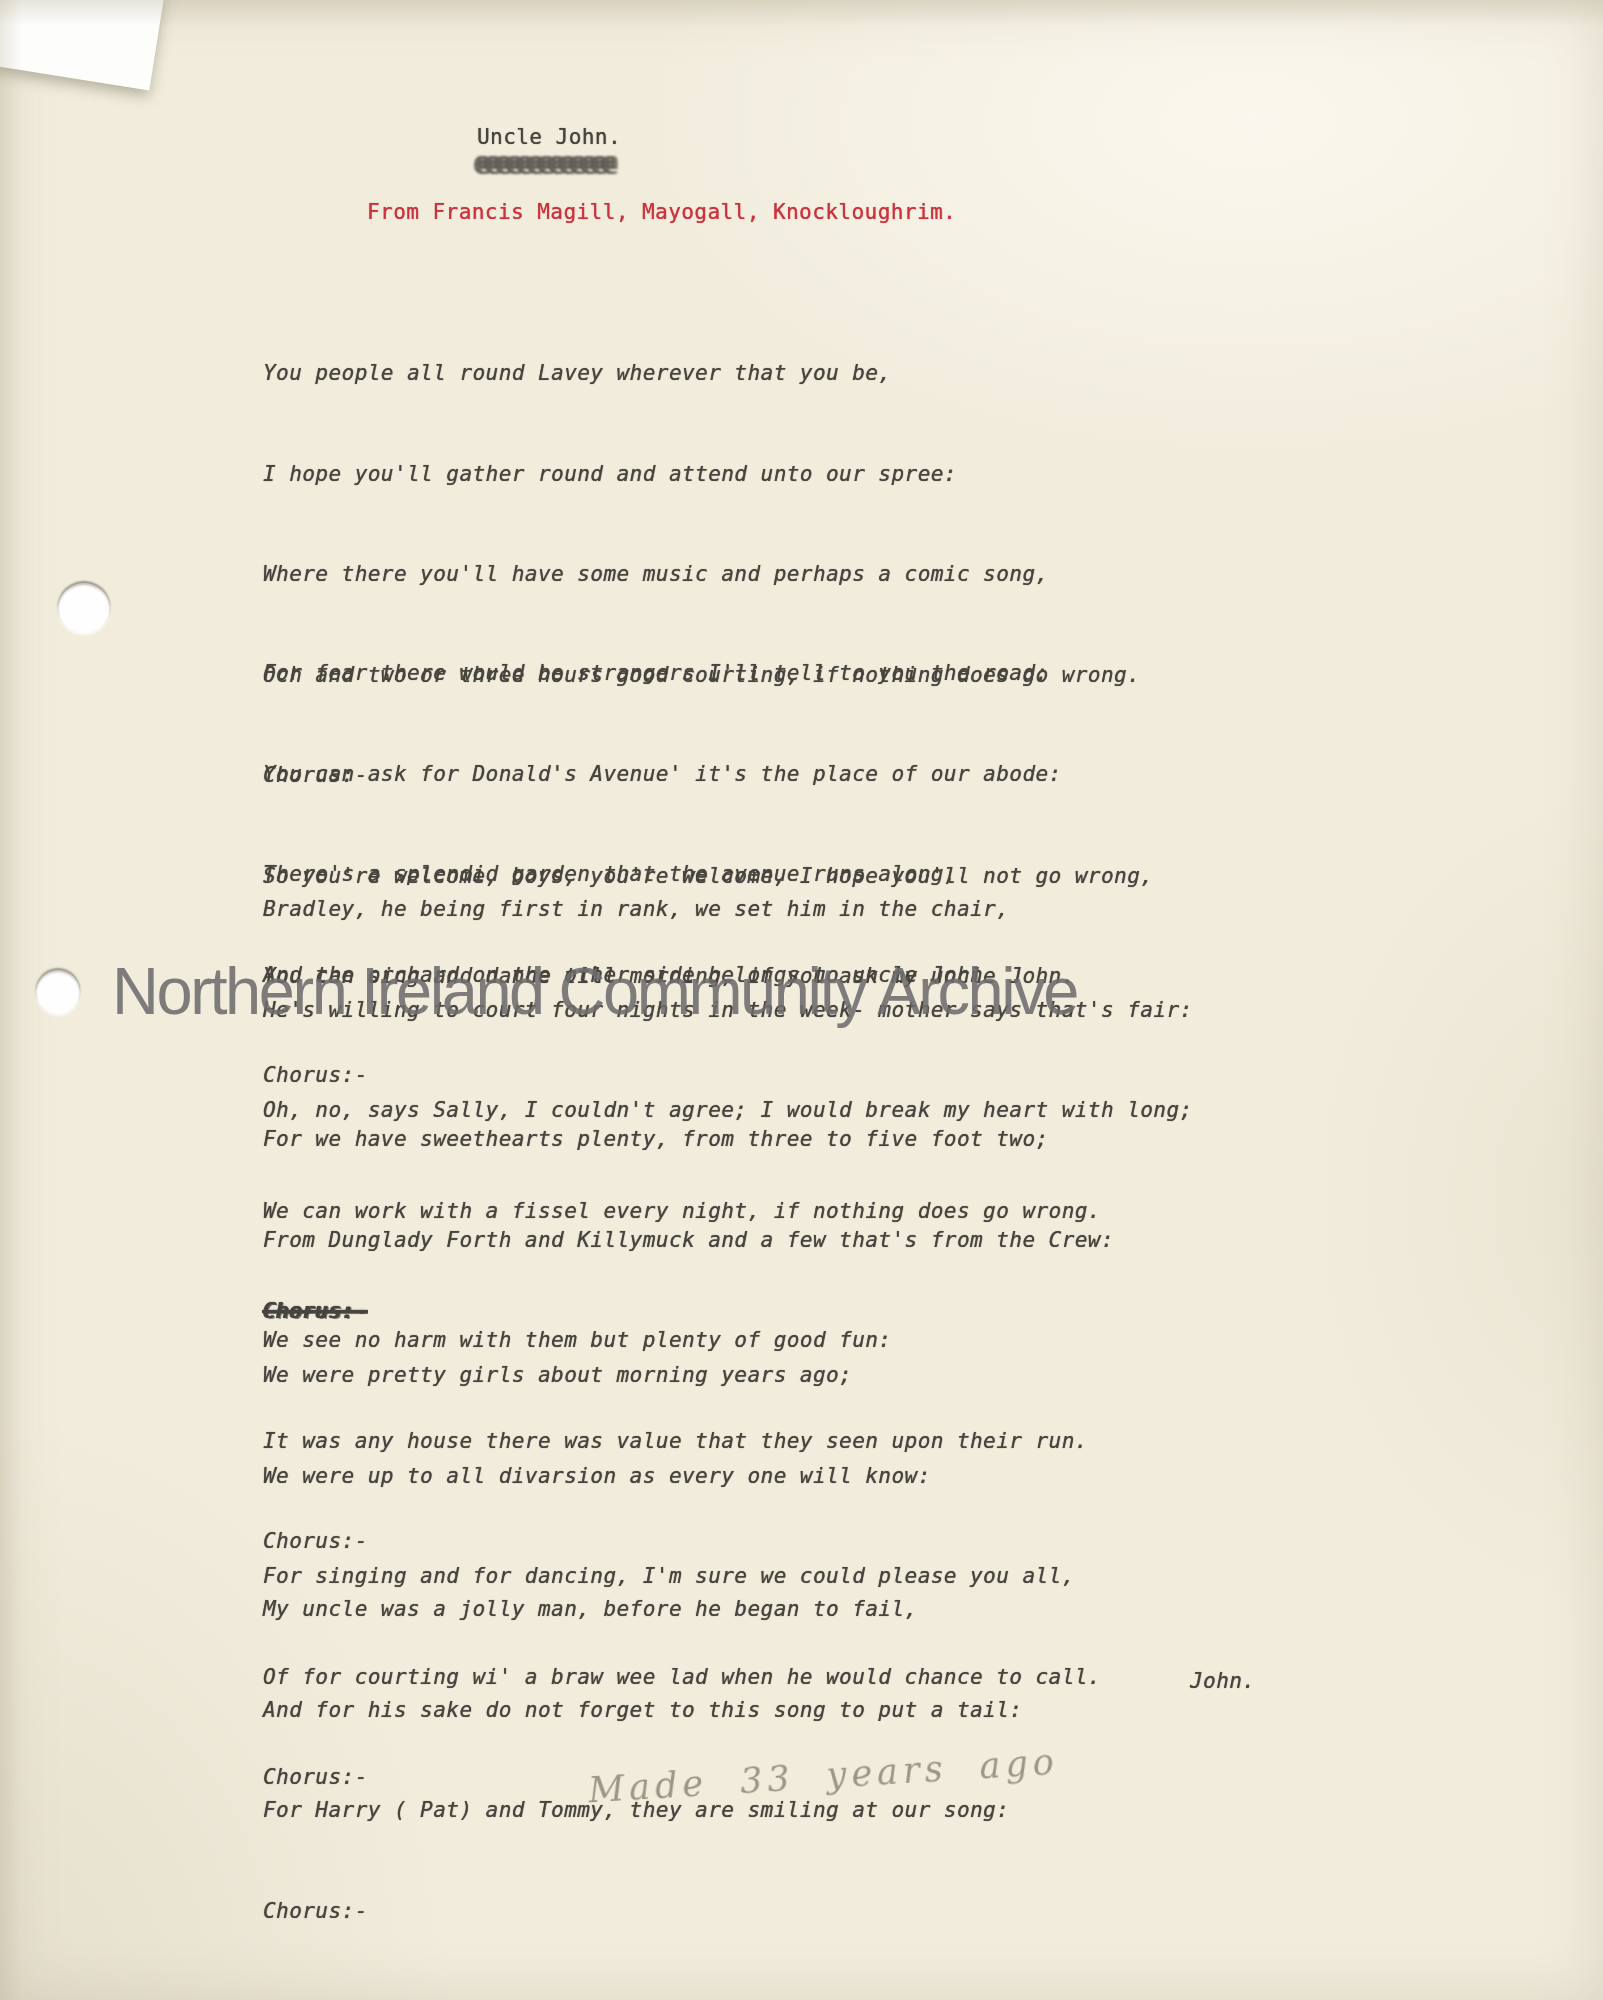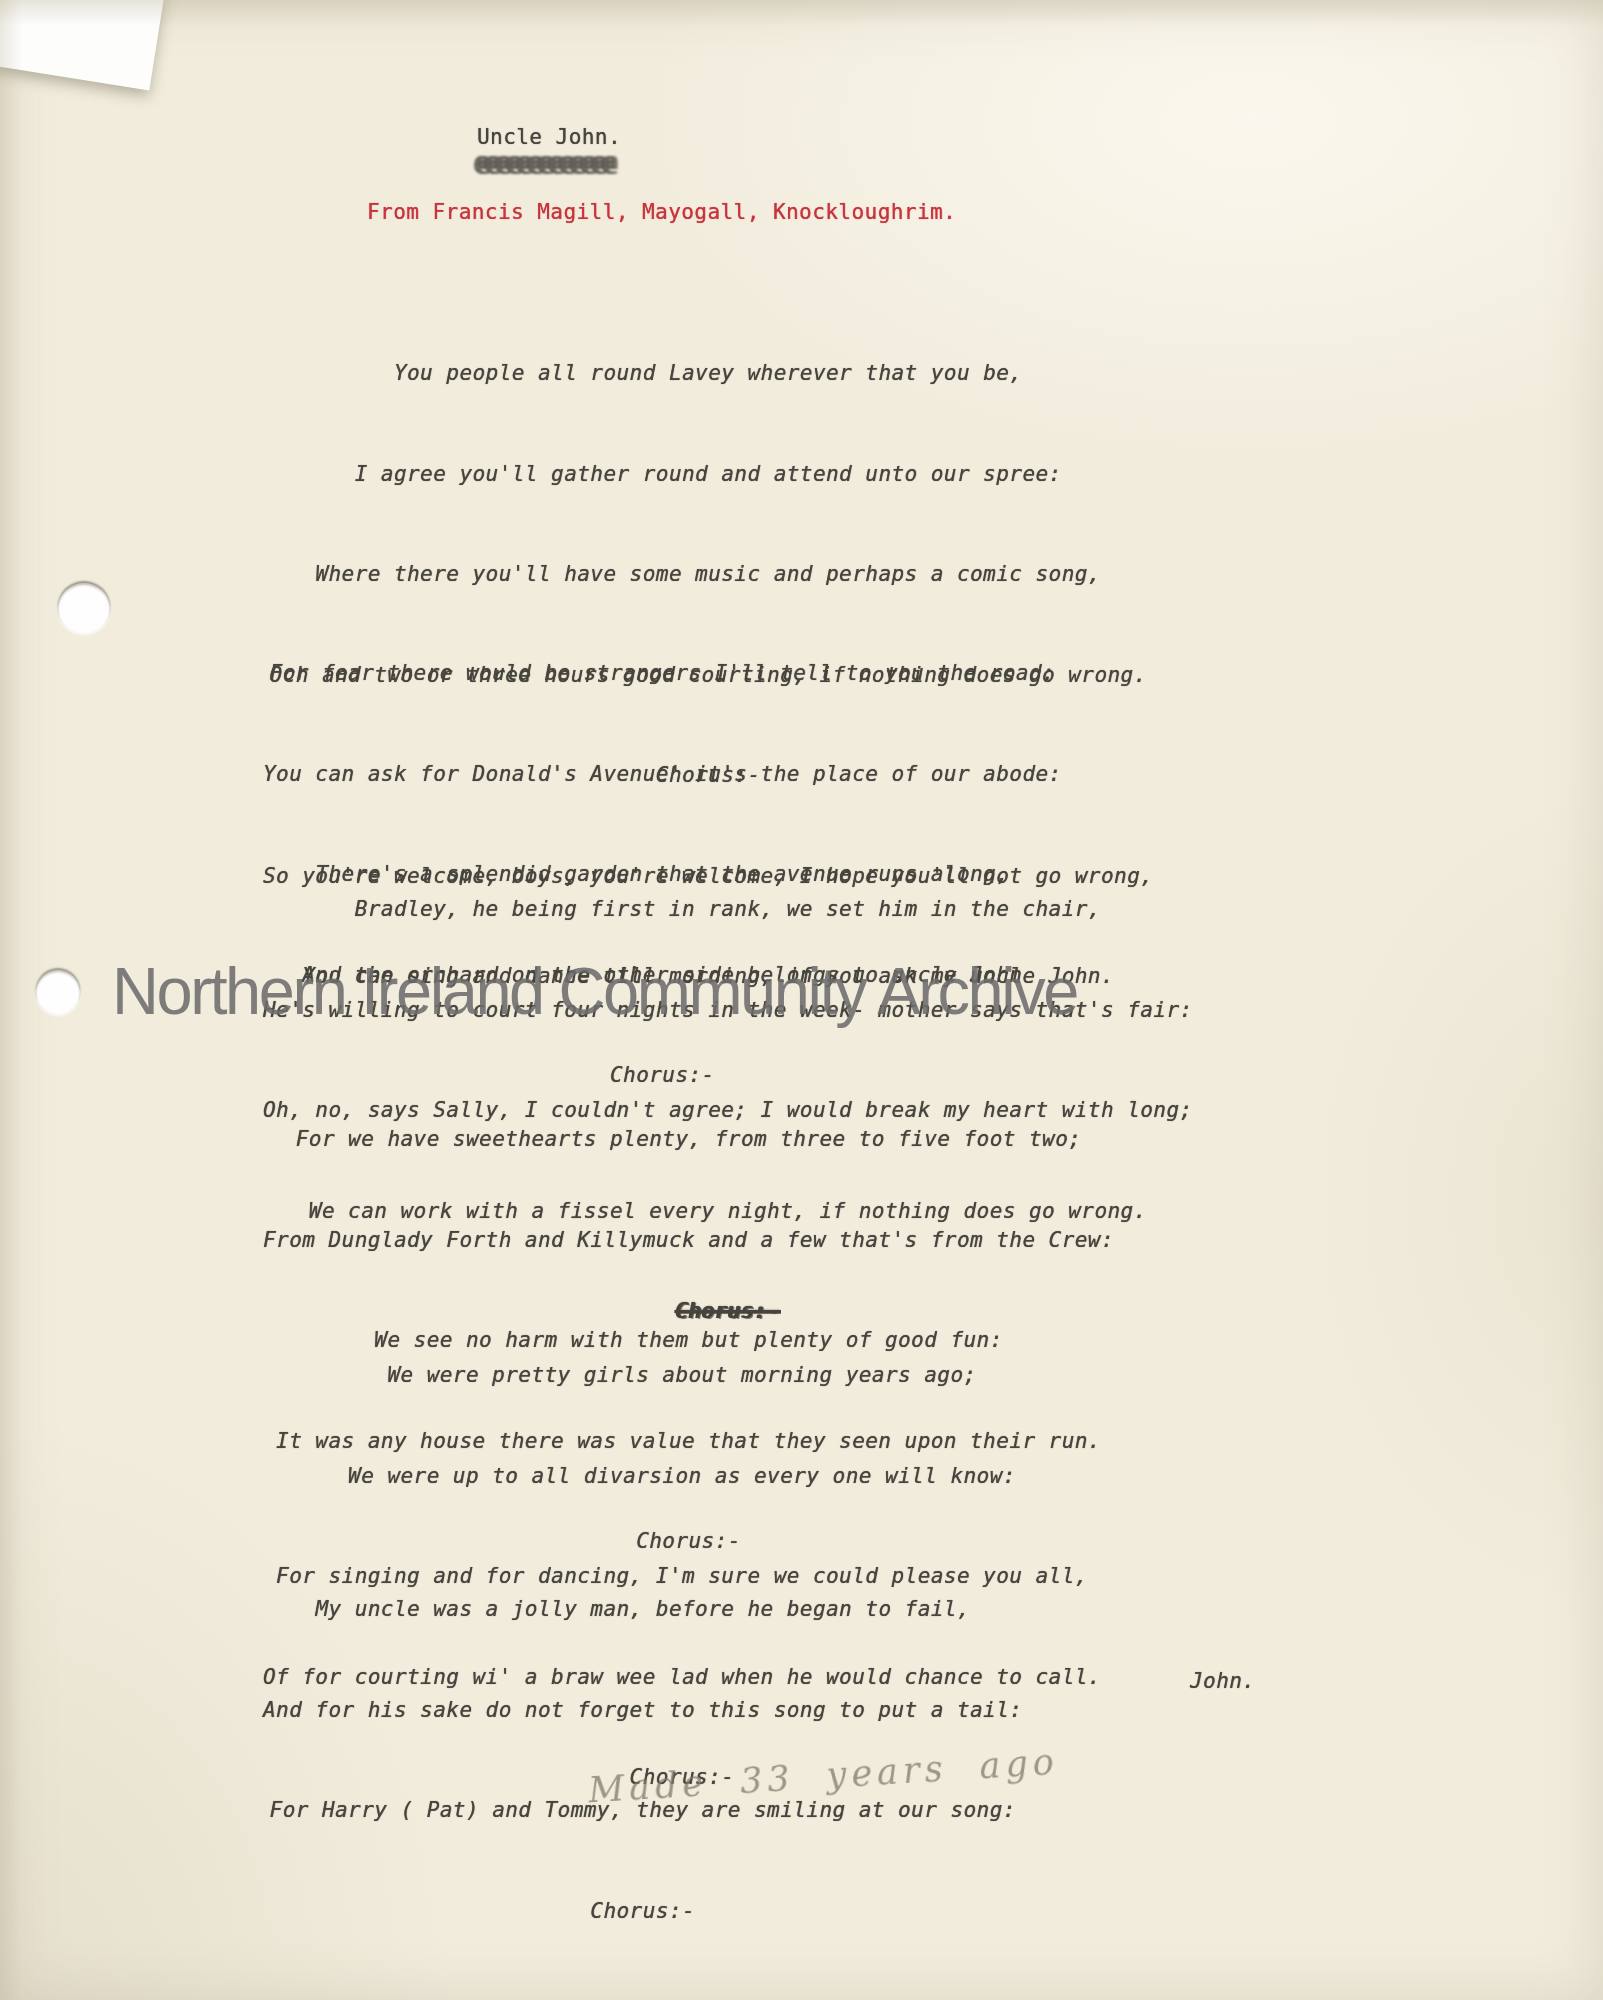--- a/index.html
+++ b/index.html
@@ -37,21 +37,20 @@
     box-shadow:inset 0 2px 2px rgba(90,86,70,.35), 0 -2px 2px rgba(80,76,60,.55), 0 2px 3px rgba(255,255,255,.8);
   }
   .hole.h1{left:58px;top:583px;width:52px;height:50px;}
   .hole.h2{left:36px;top:970px;width:44px;height:44px;}
 
   .typed{
     position:absolute;
     font-size:21px;line-height:33.5px;letter-spacing:.45px;
     white-space:pre;
     text-shadow:0 0 1px rgba(70,66,58,.75), .4px .4px 0 rgba(70,66,58,.35);
-    text-align:center;
   }
   .title{left:477px;top:121px;}
   .title-underline{
     left:474px;top:148px;
     font-weight:bold;letter-spacing:-2px;
     color:#5d5b54;
     filter:blur(1px);
     text-shadow:2px 0 0 #6a675e, 4px 0 0 rgba(90,87,78,.8);
   }
   .attribution{
@@ -103,21 +102,21 @@
 
   <div class="hole h1"></div>
   <div class="hole h2"></div>
 
   <div class="typed title">Uncle John.</div>
   <div class="typed title-underline">@@@@@@@@@@@@@</div>
   <div class="typed attribution">From Francis Magill, Mayogall, Knockloughrim.</div>
 
   <div class="typed stanza s1">
     <div>You people all round Lavey wherever that you be,</div>
-    <div>I agree you'll gather round and attend unto our spree:</div>
+    <div>I hope you'll gather round and attend unto our spree:</div>
     <div>Where there you'll have some music and perhaps a comic song,</div>
     <div>Och and two or three hours good courting, if nothing does go wrong.</div>
     <div>Chorus:-</div>
     <div>So you're welcome, boys, you're welcome, I hope you'll not go wrong,</div>
     <div>You can sing and dance till morning, if you ask my uncle John.</div>
   </div>
 
   <div class="typed stanza s2">
     <div>For fear there would be strangers I'll tell to you the road:</div>
     <div>You can ask for Donald's Avenue' it's the place of our abode:</div>

